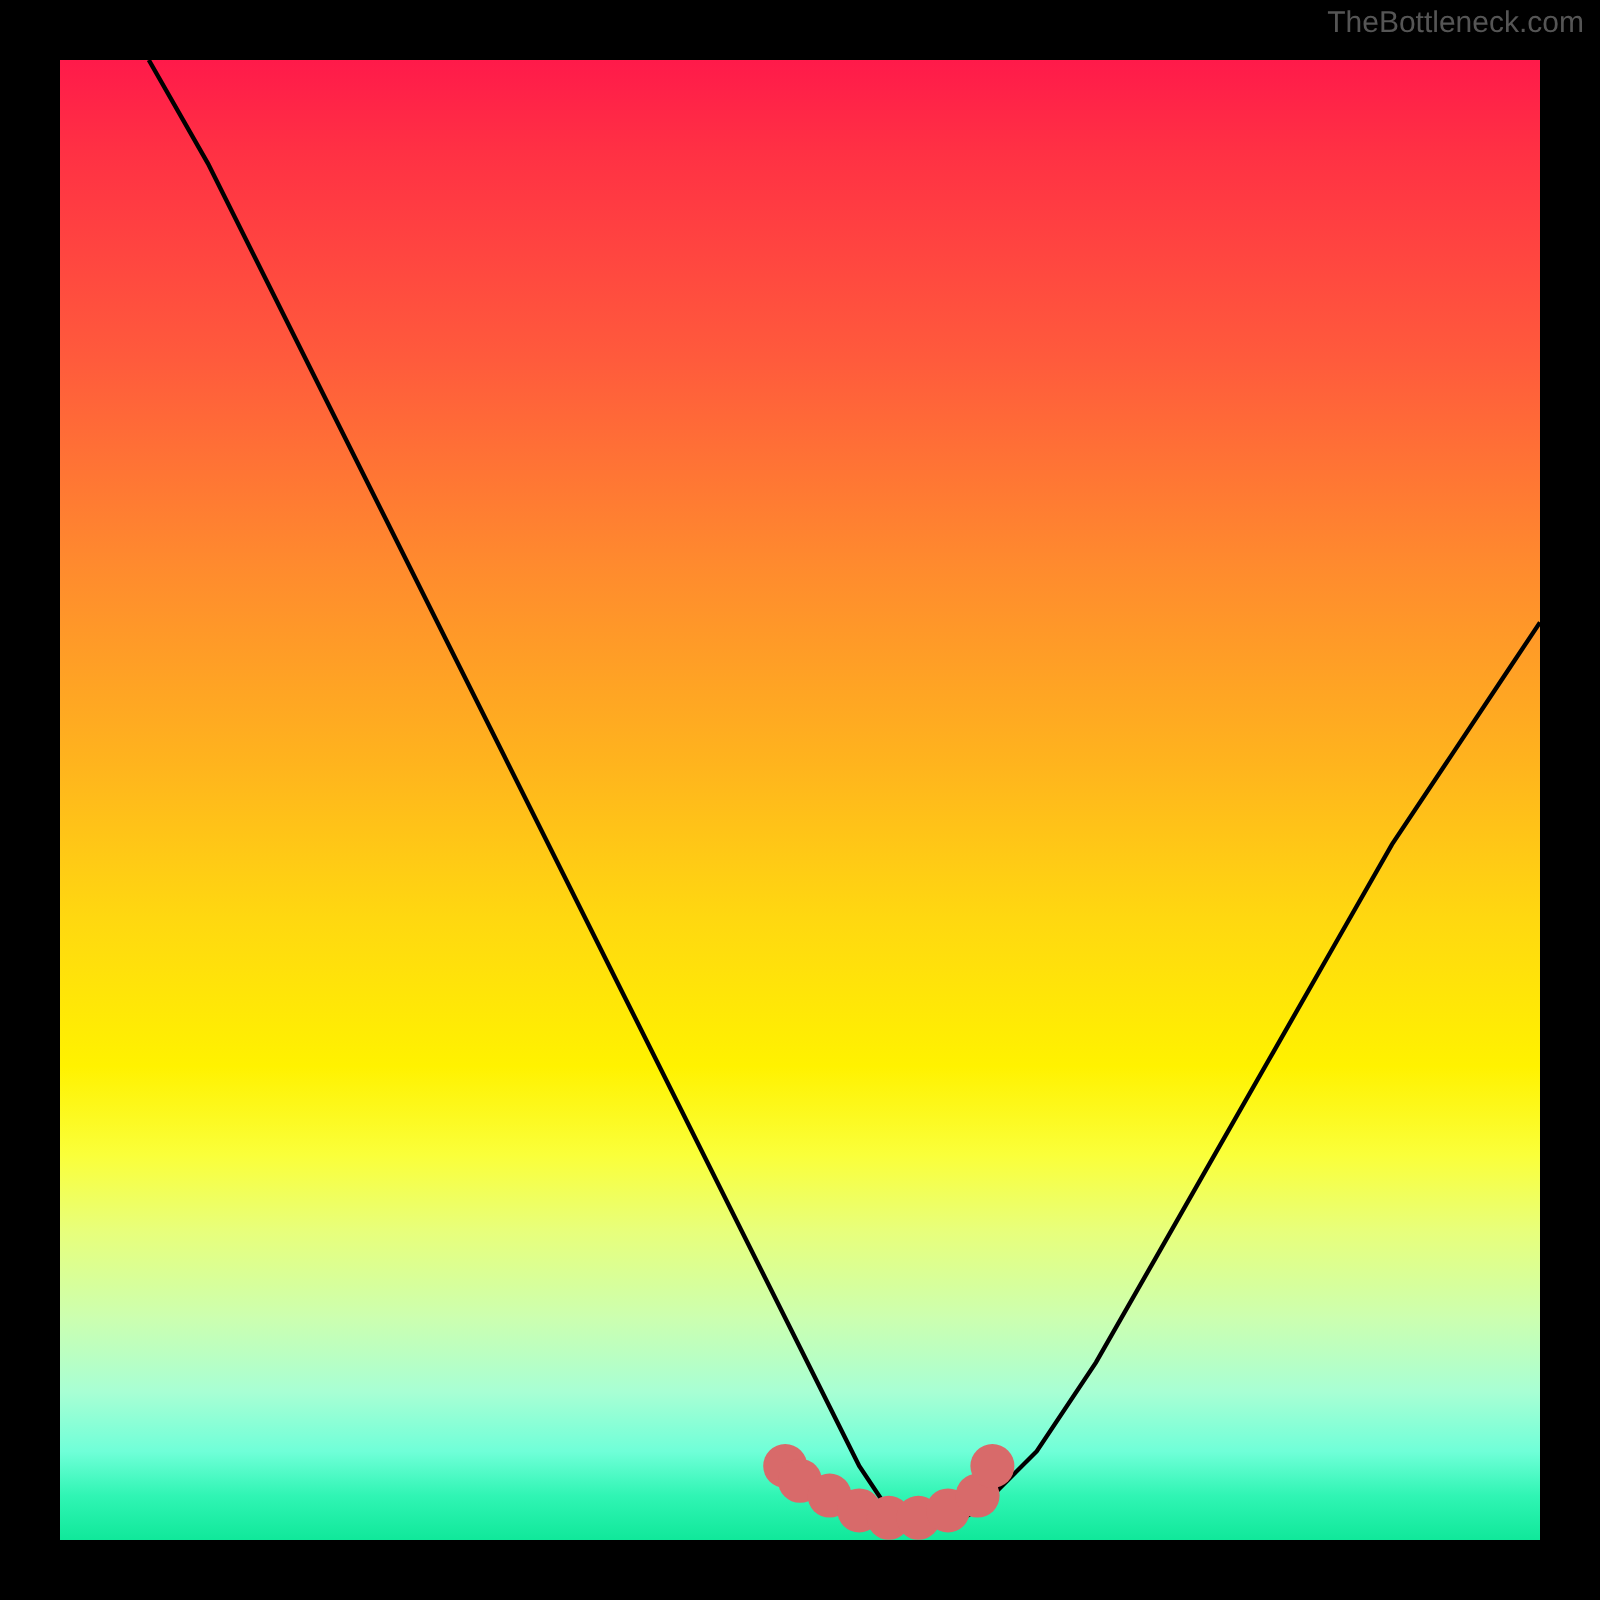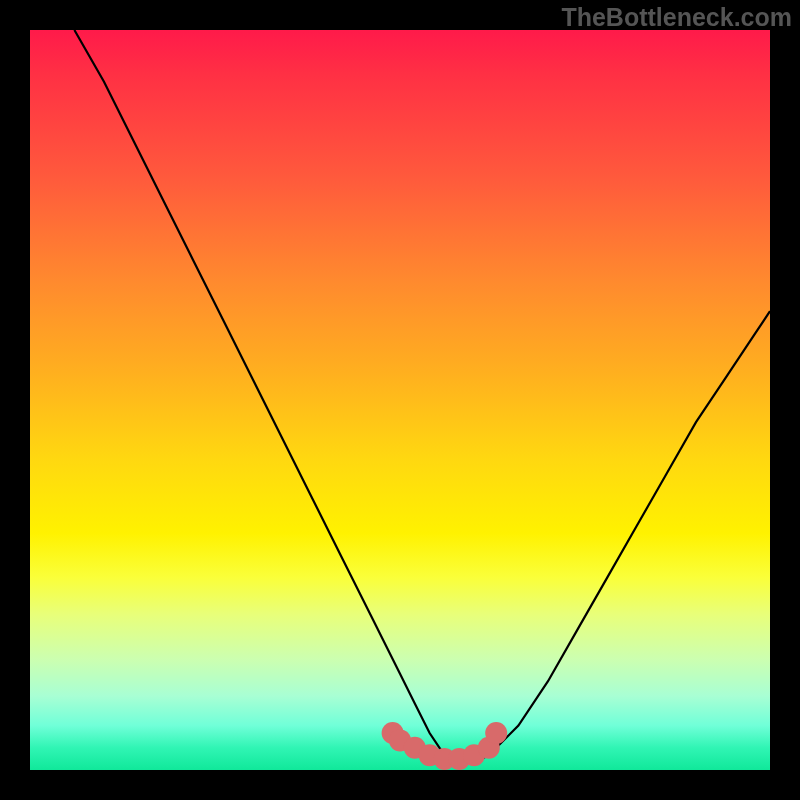--- a/index.html
+++ b/index.html
@@ -10,22 +10,22 @@
     background: #000;
     position: relative;
     overflow: hidden;
     font-family: Arial, Helvetica, sans-serif;
   }
   .watermark {
     position: absolute;
     top: 3px;
     right: 8px;
     color: #555;
-    font-size: 25px;
-    font-weight: 700;
+    font-size: 15px;
+    font-weight: 400;
     z-index: 10;
   }
   .plot-frame {
     position: absolute;
     left: 30px;
     top: 30px;
     width: 740px;
     height: 740px;
     background: linear-gradient(
       to bottom,

